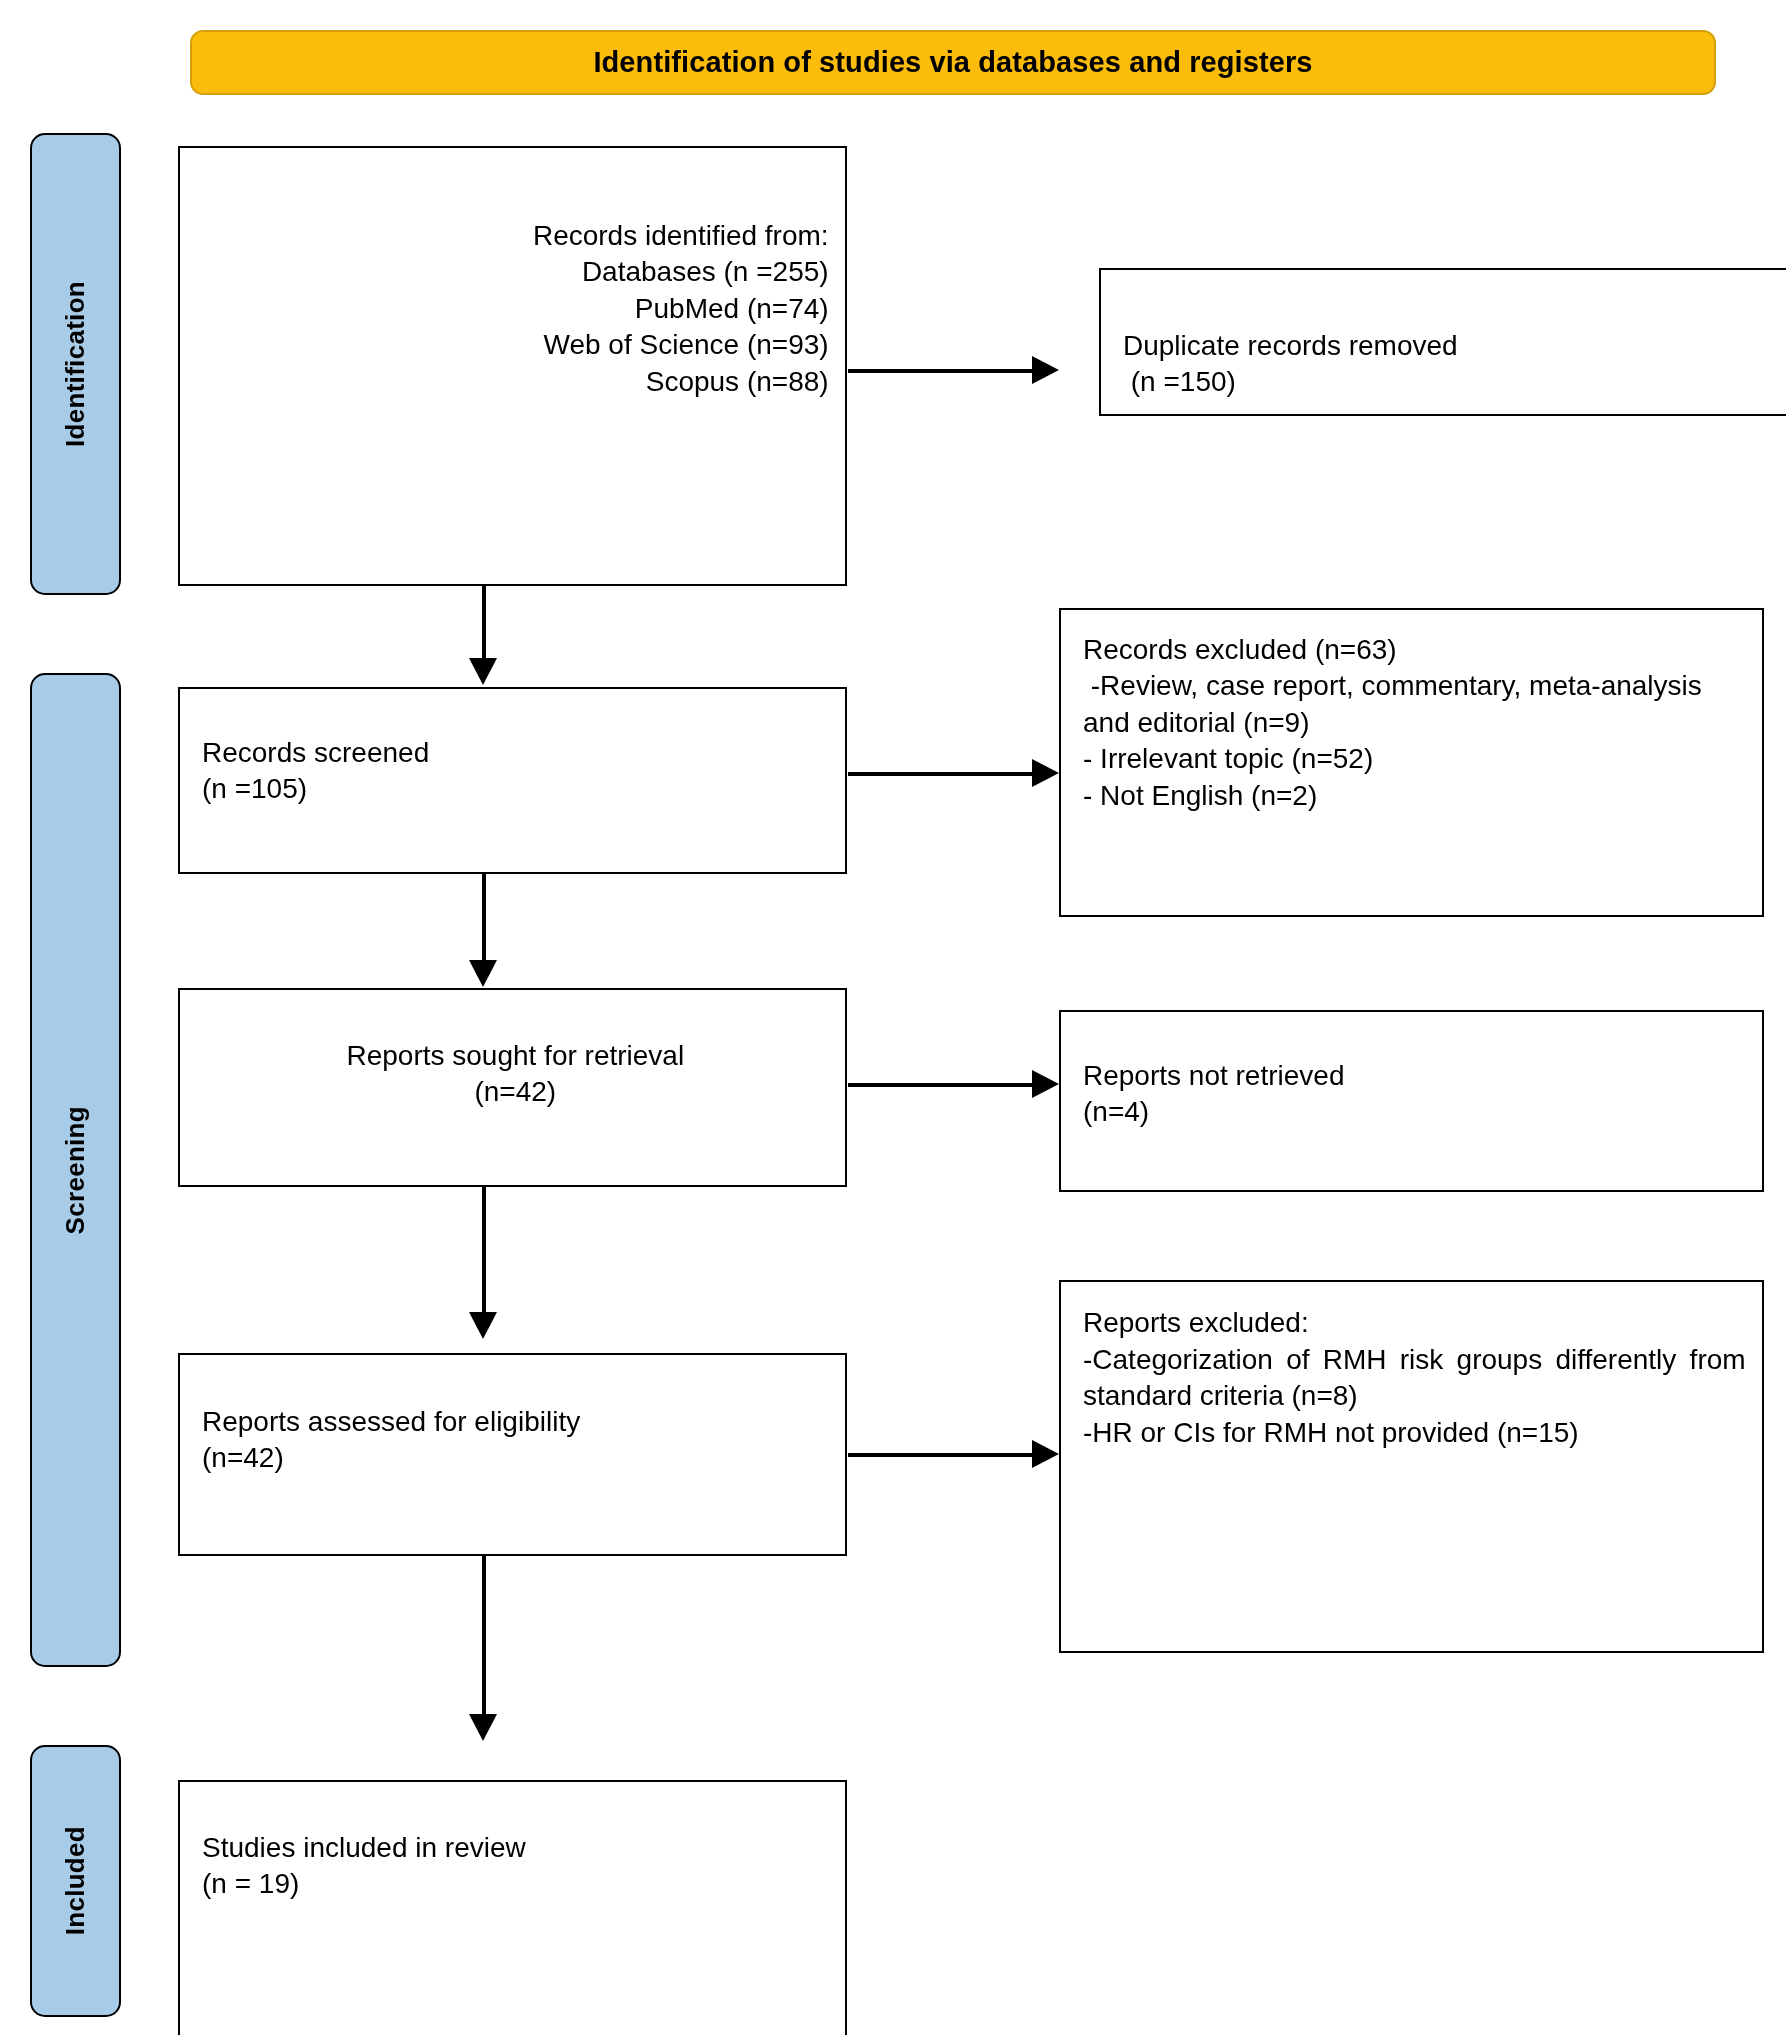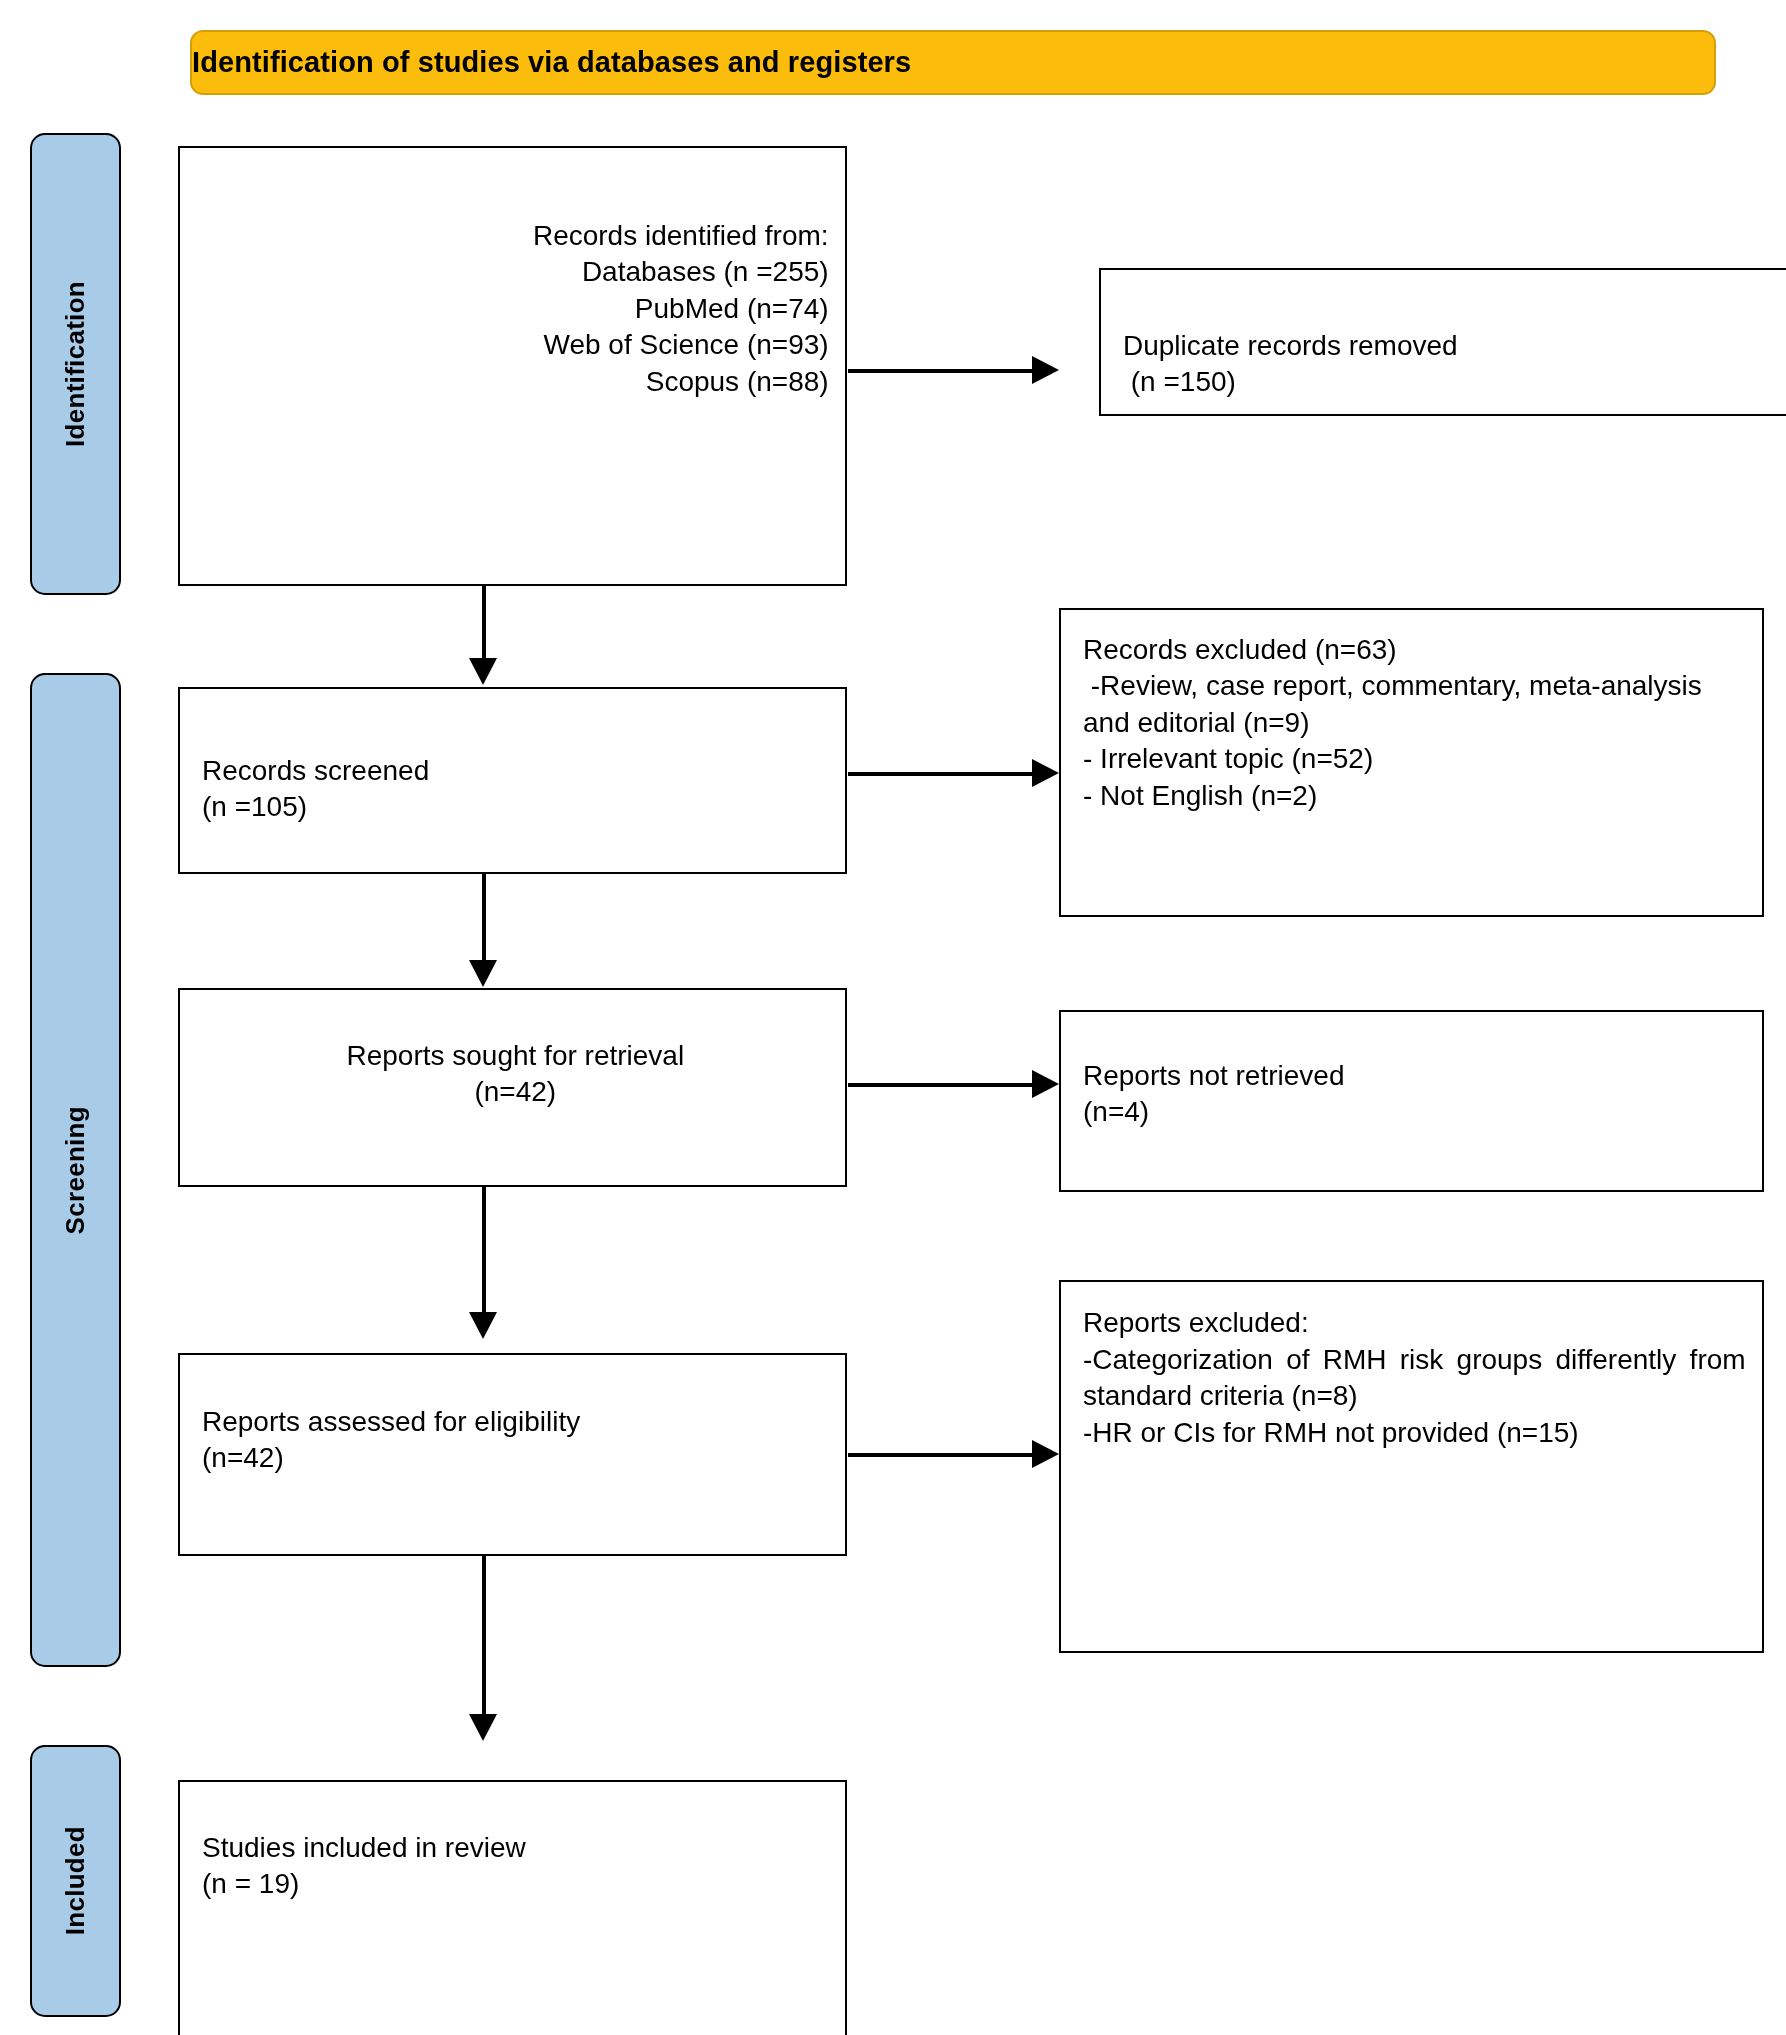--- a/index.html
+++ b/index.html
@@ -26,21 +26,21 @@
     left: 190px;
     top: 30px;
     width: 1526px;
     height: 65px;
     background: #FBBC0B;
     border: 2.9px solid #D4A00A;
     border-radius: 13px;
     box-sizing: border-box;
     display: flex;
     align-items: center;
-    justify-content: flex-start;
+    justify-content: center;
   }
   .banner-text {
     font-size: 29px;
     font-weight: bold;
     color: #000000;
     letter-spacing: 0.1px;
     text-align: center;
   }
 
   
@@ -145,21 +145,21 @@
 
   <div class="box" style="left:1099px; top:268px; width:705px; height:148px;">
     <div class="box-text" style="top:58px;">Duplicate records removed
  (n =150)</div>
   </div>
 
   <div class="v-line" style="left:482px; top:586px; height:75px;"></div>
   <div class="arrow-down" style="left:469px; top:658px;"></div>
 
   <div class="box" style="left:178px; top:687px; width:669px; height:187px;">
-    <div class="box-text" style="top:46px;margin-top:18px;">Records screened
+    <div class="box-text" style="top:46px;">Records screened
 (n =105)</div>
   </div>
 
   <div class="h-line" style="left:848px; top:772px; width:185px;"></div>
   <div class="arrow-right" style="left:1032px; top:759px;"></div>
 
   <div class="box" style="left:1059px; top:608px; width:705px; height:309px;">
     <div class="box-text" style="top:22px;">Records excluded (n=63)
  -Review, case report, commentary, meta-analysis and editorial (n=9)
 - Irrelevant topic (n=52)

